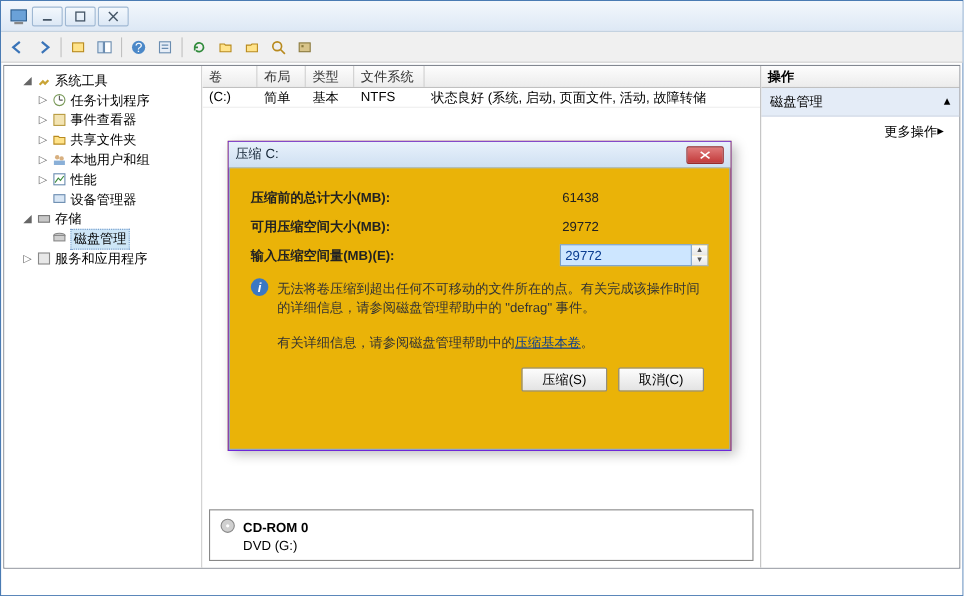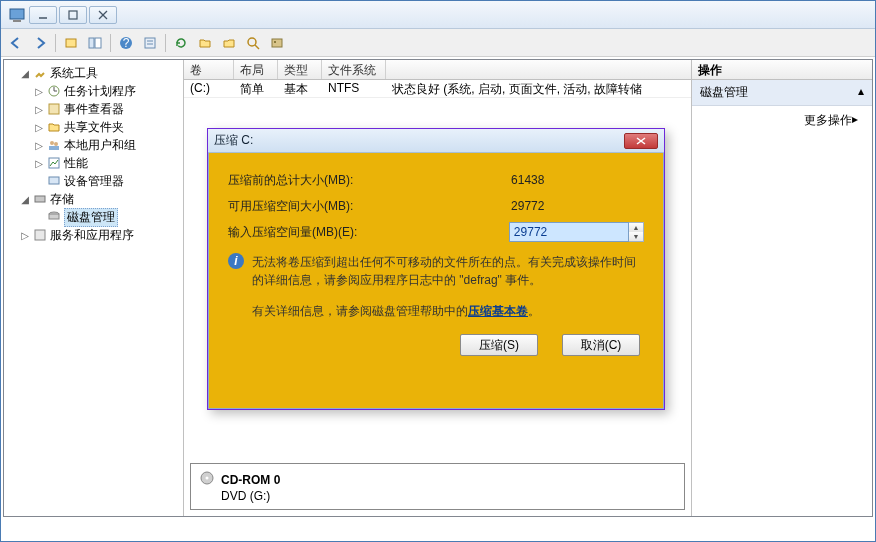--- a/index.html
+++ b/index.html
@@ -44,31 +44,31 @@
 .actions .grp { background:#e4ecf7; padding:4px 8px; display:flex; justify-content:space-between; border-bottom:1px solid #d0d8e4; }
 .actions .item { padding:6px 14px; display:flex; justify-content:flex-end; cursor:pointer; }
 
 
 .dialog { position:absolute; left:207px; top:128px; width:458px; height:282px; background:#eab308; border:1px solid #6d28d9; box-shadow:0 0 0 1px #8faccb inset, 4px 4px 10px rgba(0,0,0,.25); z-index:10; }
 .dlgtitle { height:24px; background:linear-gradient(#e8f1fb,#cfe0f2); display:flex; align-items:center; padding:0 6px; color:#123; border-bottom:1px solid #a7bFD6; }
 .dlgtitle .t { flex:1; }
 .dlgclose { width:34px; height:16px; background:linear-gradient(#e07b7b,#c23a3a); border:1px solid #982b2b; border-radius:2px; color:#fff; display:flex; align-items:center; justify-content:center; font-size:10px; cursor:pointer; }
 .dlgbody { padding:14px 20px 10px 20px; }
 .drow { display:flex; align-items:center; height:26px; }
-.drow .lab { width:220px; color:#222; }
+.drow .lab { width:220px; color:#222;font-weight:bold; }
 .drow .val { width:140px; color:#222; }
 .drow input { width:120px; height:20px; border:1px solid #7a9ec6; padding:1px 4px; background:#fff; color:#0a3d91; }
 .drow .spin { width:16px; height:20px; border:1px solid #9fb2c9; border-left:none; display:flex; flex-direction:column; }
 .drow .spin div { flex:1; display:flex; align-items:center; justify-content:center; font-size:7px; color:#555; background:linear-gradient(#fdfdfd,#e6e6e6); cursor:pointer; }
 .selinput { background:#cde6ff !important; }
 .info { display:flex; gap:8px; margin-top:8px; color:#333; line-height:1.5; }
 .info .iicon { width:16px; height:16px; background:#3b78c3; border-radius:50%; color:#fff; display:flex; align-items:center; justify-content:center; font-weight:bold; font-style:italic; flex-shrink:0; }
 .linkline { margin:14px 0 0 24px; color:#333; }
-.linkline a { color:#0a3d91; text-decoration:underline; cursor:pointer;font-weight:bold; }
-.dlgbtns { display:flex; justify-content:flex-end; gap:24px; margin-top:14px; padding-right:4px; }
+.linkline a { color:#0a3d91; text-decoration:underline; cursor:pointer; }
+.dlgbtns { display:flex; justify-content:flex-end; gap:10px; margin-top:14px; padding-right:4px; }
 .dlgbtns button { width:78px; height:22px; background:linear-gradient(#fdfdfd,#e3e3e3); border:1px solid #8a8a8a; border-radius:2px; cursor:pointer; }
 </style>
 </head>
 <body>
 
 <div class="window">
   <div class="titlebar">
     <span class="icon">
       <svg viewBox="0 0 16 16">
           <rect x="1" y="2" width="14" height="10" fill="#6aa1d8" stroke="#2a5b8c"></rect>
@@ -333,21 +333,21 @@
       <span class="lab">输入压缩空间量(MB)(E):</span>
       <span style="width:78px"></span>
       <input class="selinput" value="29772" style="">
       <div class="spin">
         <div>▲</div>
         <div>▼</div>
       </div>
     </div>
     <div class="info">
       <div class="iicon">i</div>
-      <div>无法将卷压缩到超出任何不可移动的文件所在的点。有关完成该操作时间的详细信息，请参阅应用程序日志中的 "defrag" 事件。</div>
+      <div>无法将卷压缩到超出任何不可移动的文件所在的点。有关完成该操作时间的详细信息，请参阅磁盘管理帮助中的 "defrag" 事件。</div>
     </div>
     <div class="linkline">
       <span>有关详细信息，请参阅磁盘管理帮助中的</span><a>压缩基本卷</a><span>。</span>
     </div>
     <div class="dlgbtns">
       <button>压缩(S)</button>
       <button>取消(C)</button>
     </div>
   </div>
 </div>

